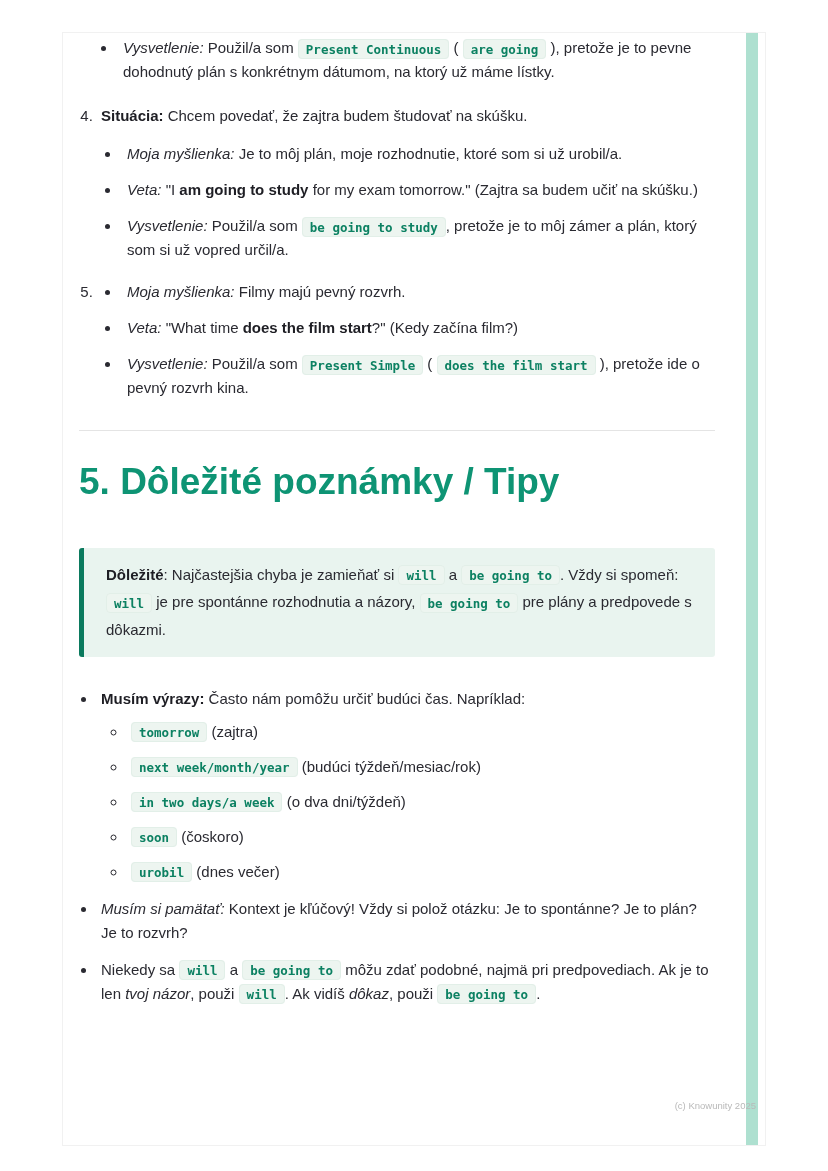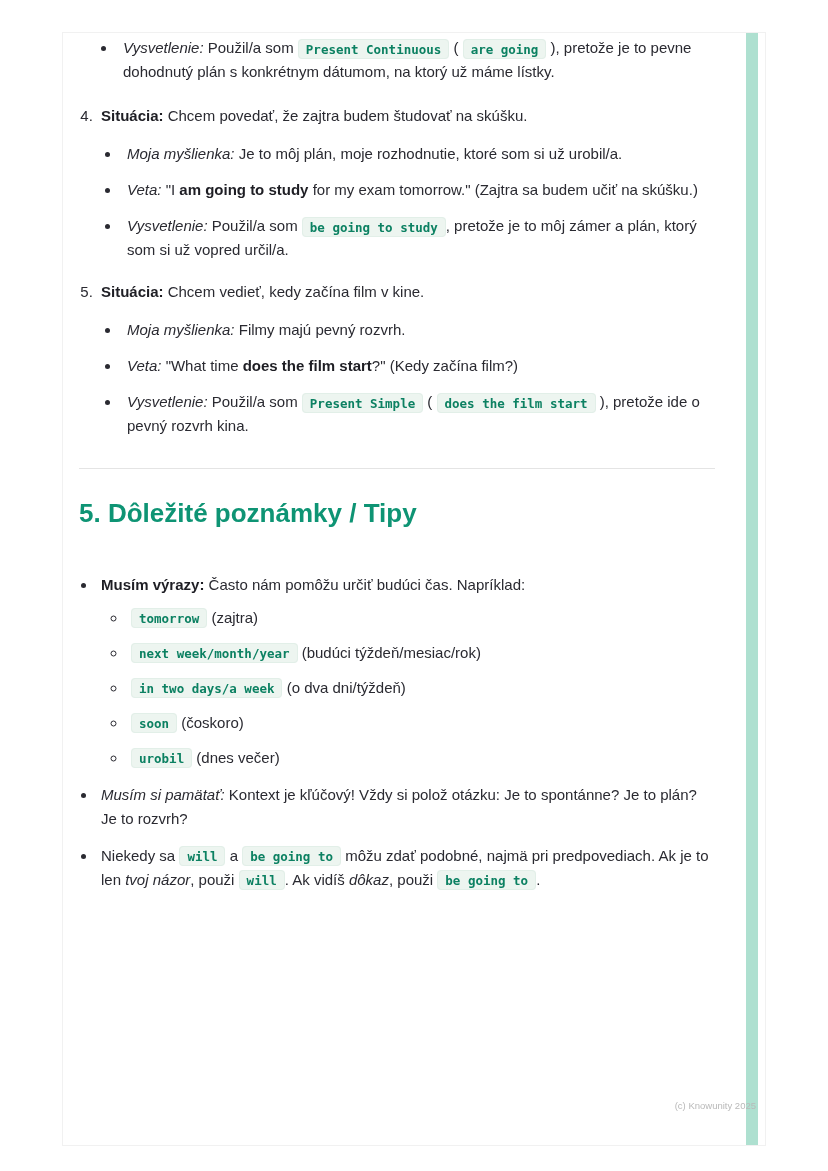--- a/index.html
+++ b/index.html
@@ -46,21 +46,21 @@
     padding: 1.5px 7px;
   }
   ul.sub { list-style: disc; padding-left: 20px; margin: 0 0 18px; }
   ul.sub.standalone { padding-left: 38px; margin-bottom: 20px; }
   ul.sub > li { margin-bottom: 12px; padding-left: 6px; }
   ol.main { list-style: decimal; padding-left: 18px; margin: 0; }
   ol.main > li { padding-left: 4px; margin-bottom: 6px; }
   p.head { margin-bottom: 14px; }
   hr.divider { border: 0; border-top: 1px solid #e4e4e4; margin: 30px 0 0; }
   h2.section-heading {
-    font-size: 26px;
+    font-size: 37px;
     line-height: 1.15;
     font-weight: bold;
     color: var(--accent, #0e9474);
     margin: 30px 0 44px;
   }
   .callout {
     background: var(--callout_bg, #e9f4ef);
     border-left: 5px solid var(--callout_border, #0b7a5e);
     border-radius: 3px;
     padding: 13px 22px;
@@ -94,33 +94,35 @@
   <ol class="main" start="4">
     <li>
       <p class="head"><strong>Situácia:</strong> Chcem povedať, že zajtra budem študovať na skúšku.</p>
       <ul class="sub">
         <li><em>Moja myšlienka:</em> Je to môj plán, moje rozhodnutie, ktoré som si už urobil/a.</li>
         <li><em>Veta:</em> "I <strong>am going to study</strong> for my exam tomorrow." (Zajtra sa budem učiť na skúšku.)</li>
         <li><em>Vysvetlenie:</em> Použil/a som <code class="chip">be going to study</code>, pretože je to môj zámer a plán, ktorý som si už vopred určil/a.</li>
       </ul>
     </li>
     <li>
-      <p class="head"><strong>Situácia:</strong> Chcem vedieť, kedy začína film v kine.</p>
       <ul class="sub">
         <li><em>Moja myšlienka:</em> Filmy majú pevný rozvrh.</li>
         <li><em>Veta:</em> "What time <strong>does the film start</strong>?" (Kedy začína film?)</li>
         <li><em>Vysvetlenie:</em> Použil/a som <code class="chip">Present Simple</code> ( <code class="chip">does the film start</code> ), pretože ide o pevný rozvrh kina.</li>
       </ul>
     </li>
   </ol>
 
   <hr class="divider">
 
   <h2 class="section-heading">5. Dôležité poznámky / Tipy</h2>
 
+  <div class="callout">
+    <p><strong>Dôležité</strong>: Najčastejšia chyba je zamieňať si <code class="chip">will</code> a <code class="chip">be going to</code>. Vždy si spomeň: <code class="chip">will</code> je pre spontánne rozhodnutia a názory, <code class="chip">be going to</code> pre plány a predpovede s dôkazmi.</p>
+  </div>
 
   <ul class="tips">
     <li>
       <p><strong>Musím výrazy:</strong> Často nám pomôžu určiť budúci čas. Napríklad:</p>
       <ul class="circle">
         <li><code class="chip">tomorrow</code> (zajtra)</li>
         <li><code class="chip">next week/month/year</code> (budúci týždeň/mesiac/rok)</li>
         <li><code class="chip">in two days/a week</code> (o dva dni/týždeň)</li>
         <li><code class="chip">soon</code> (čoskoro)</li>
         <li><code class="chip">urobil</code> (dnes večer)</li>

